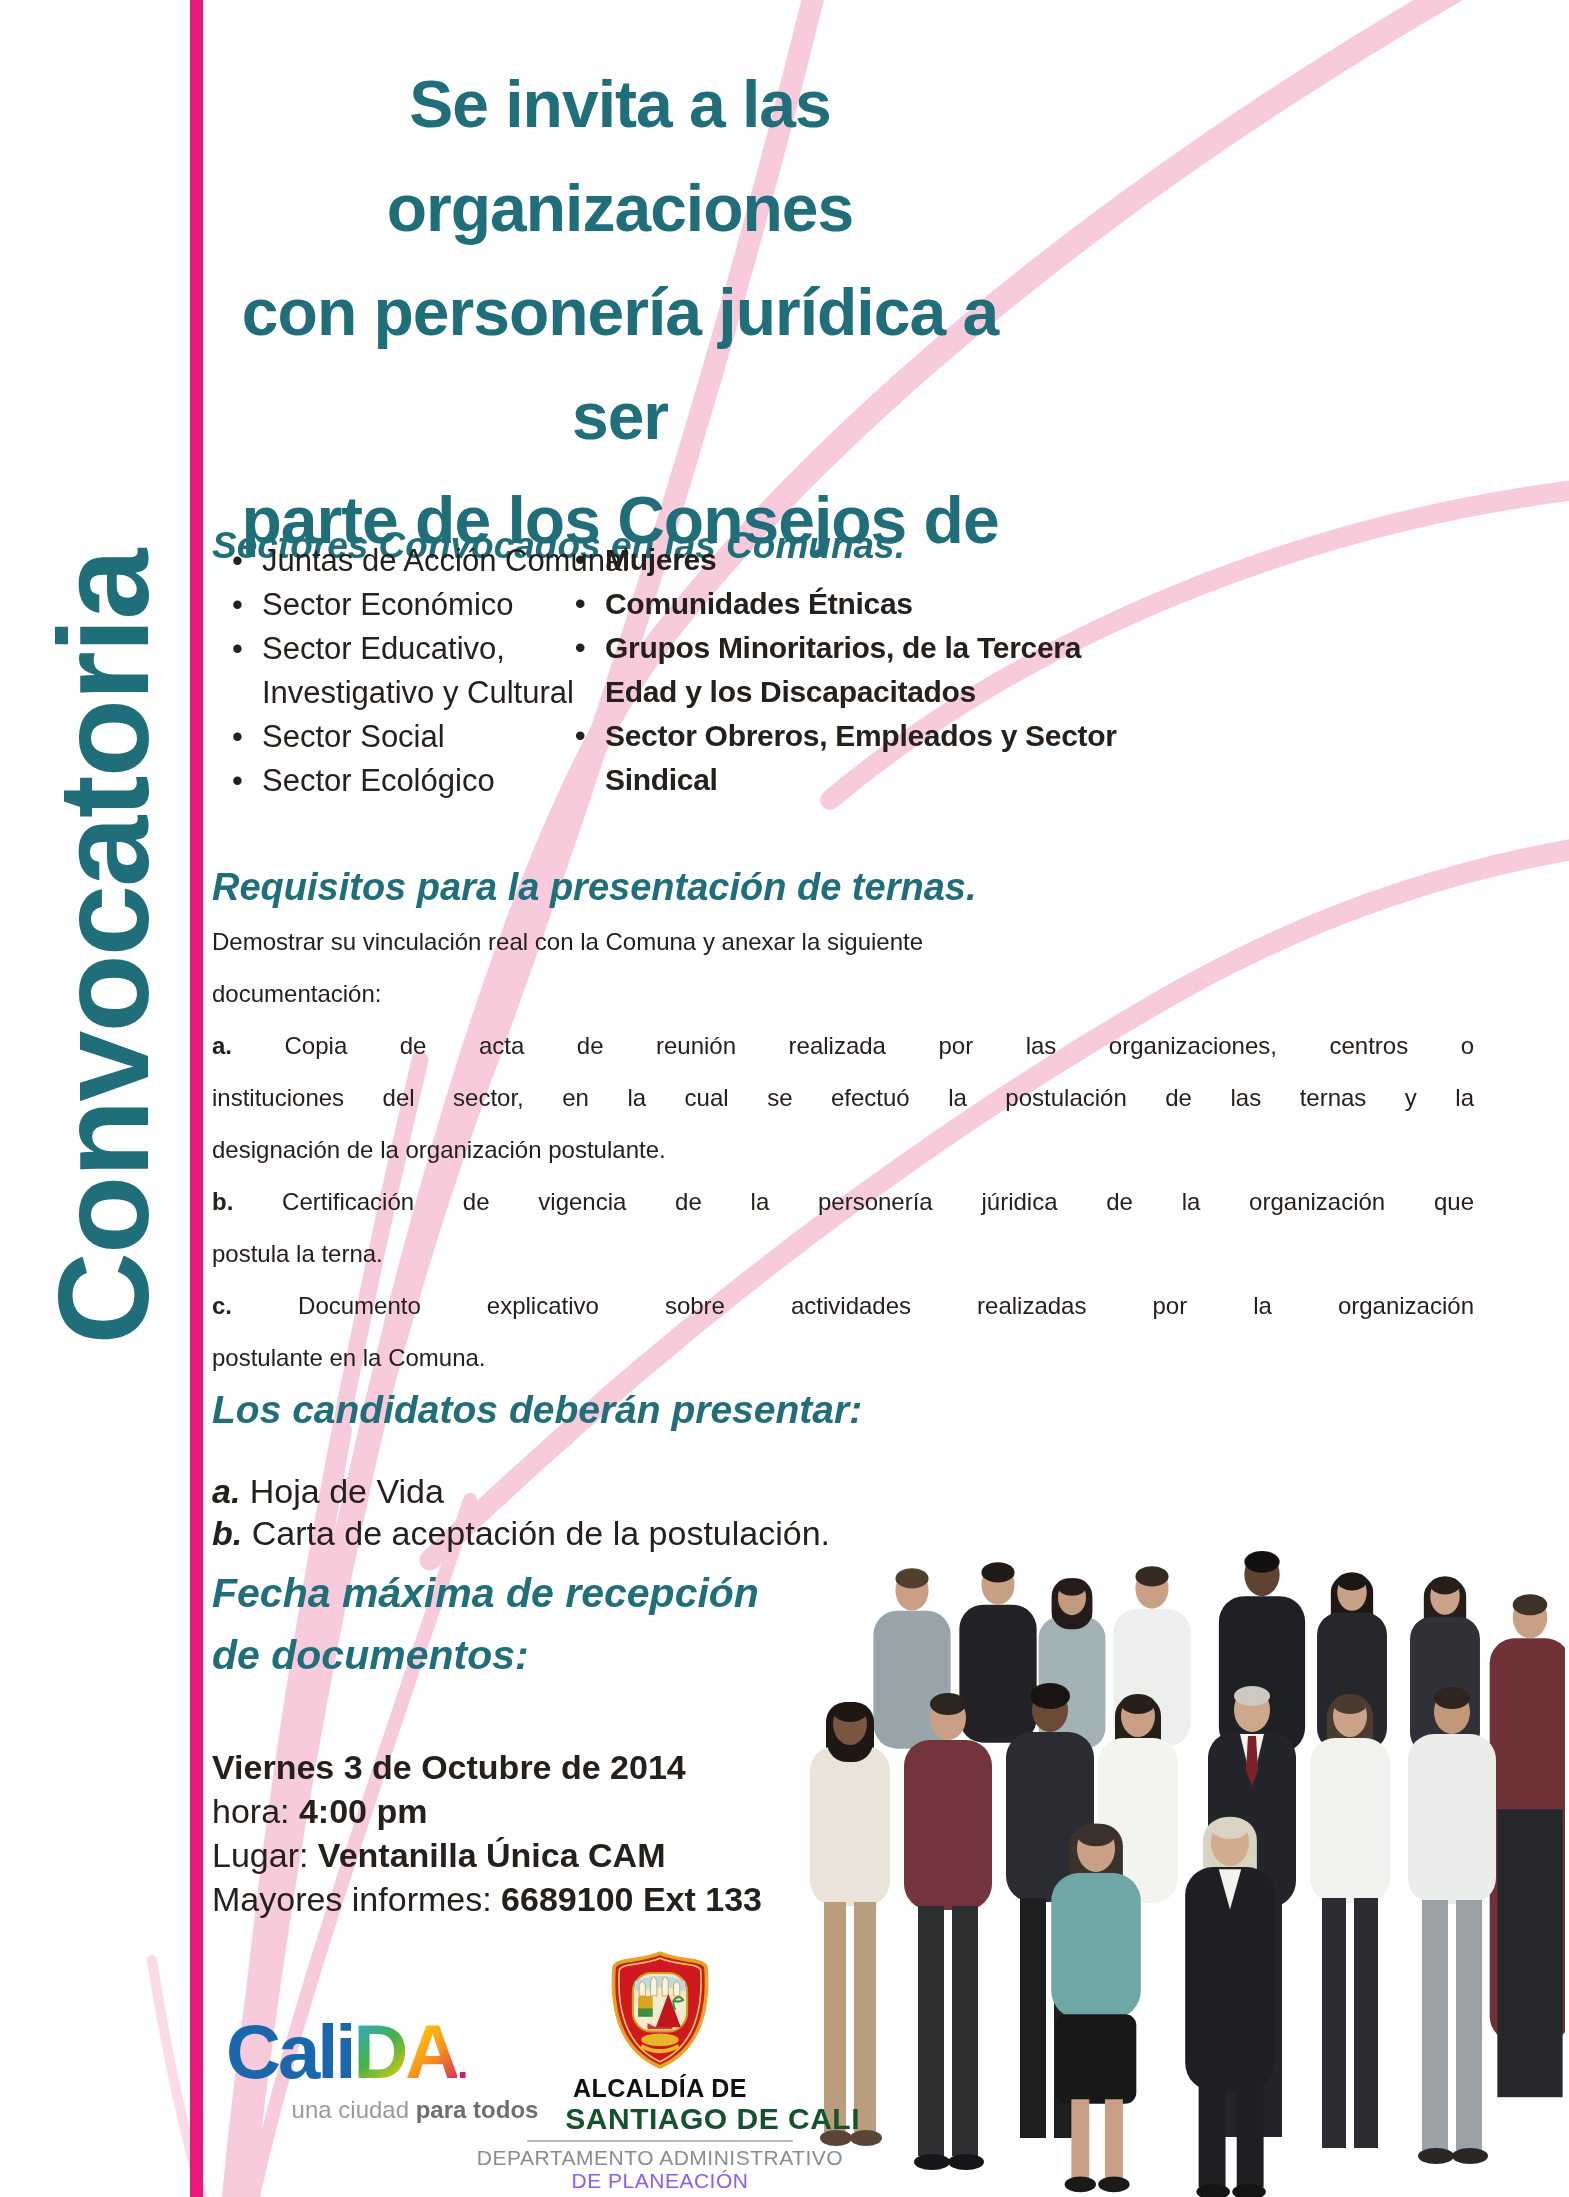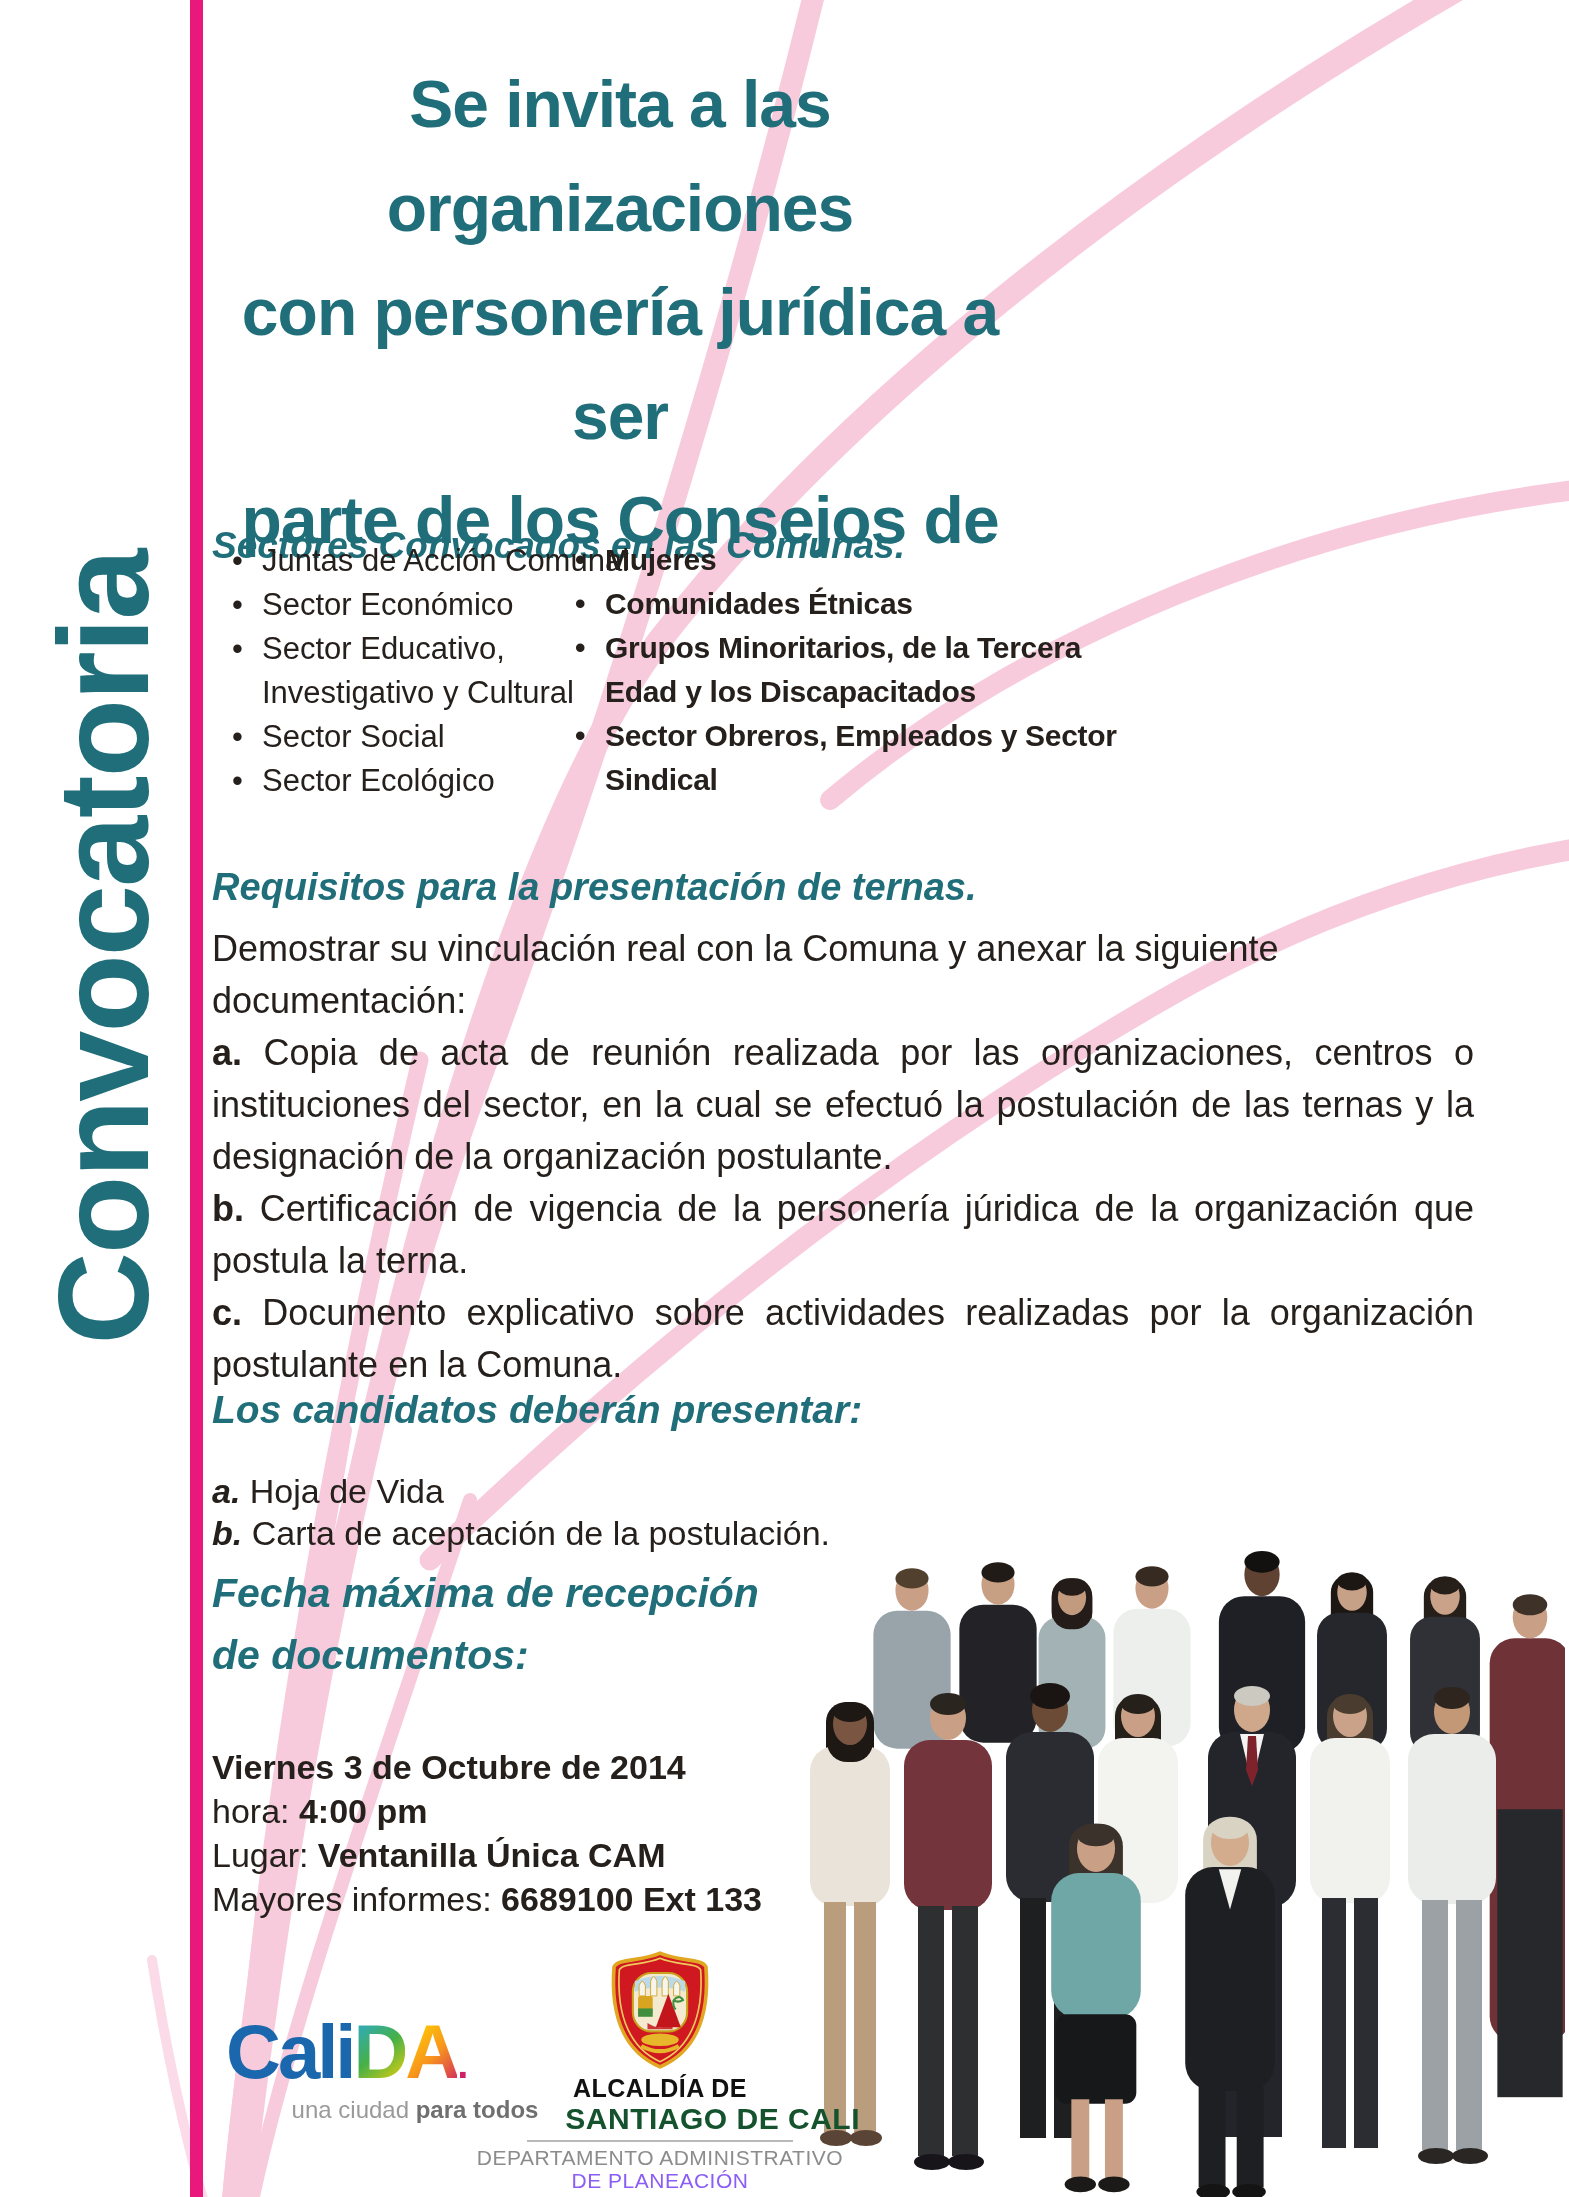--- a/index.html
+++ b/index.html
@@ -23,21 +23,21 @@
   .h-cand{left:212px;top:1388px;font-size:39px;}
   .h-fecha1{left:212px;top:1570px;font-size:41px;}
   .h-fecha2{left:212px;top:1632px;font-size:41px;}
   
   .b-row{position:absolute;font-size:31px;z-index:4;white-space:nowrap;color:#26201d;}
   .b-row .blt{display:inline-block;width:30px;}
   .b-left{left:232px;}
   .b-right{left:575px;font-weight:bold;font-size:30px;letter-spacing:-0.3px;}
   .cont{padding-left:30px;}
   
-  .pline{position:absolute;left:212px;width:1262px;font-size:36px;z-index:4;color:#26201d;}
+  .pline{position:absolute;left:212px;width:1262px;font-size:24px;z-index:4;color:#26201d;}
   .just{text-align:justify;text-align-last:justify;}
   .plabel{font-weight:bold;}
   .cand-line{position:absolute;left:212px;font-size:34px;z-index:4;white-space:nowrap;margin-top:20px;}
   .cand-line .plabel{font-style:italic;}
   .f-line{position:absolute;left:212px;font-size:34px;z-index:4;white-space:nowrap;}
   .f-line b{font-weight:bold;}
   
   .calida{position:absolute;left:226px;top:2008px;font-size:76px;font-weight:bold;
     letter-spacing:-3px;z-index:4;white-space:nowrap;}
   .c-cali{color:#1a67ae;}

